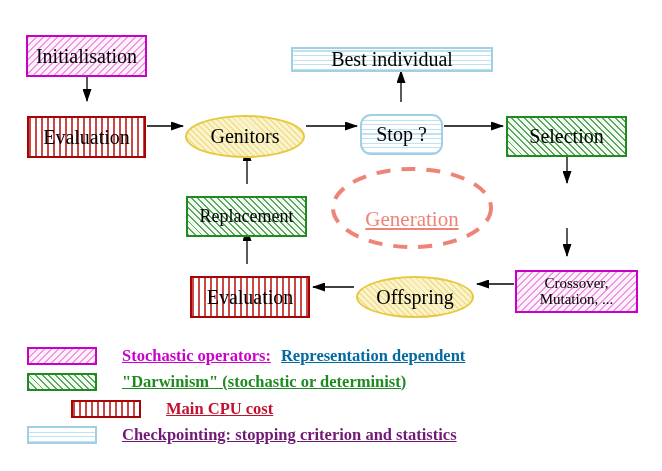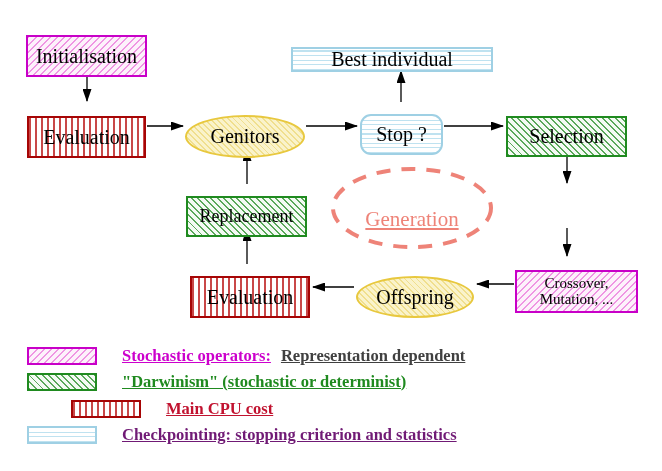--- a/index.html
+++ b/index.html
@@ -78,21 +78,21 @@
     margin-right: 25px;
     flex: 0 0 auto;
   }
   .legend-text {
     font-weight: bold;
     font-size: 16.5px;
     white-space: nowrap;
     text-decoration: underline;
   }
   .t-magenta { color: #cc00cc; }
-  .t-gold { color: #404040; margin-left: 10px; }
+  .t-gold { color: #0369a1; margin-left: 10px; }
   .t-green { color: #1f8a1f; }
   .t-red { color: #c1122f; }
   .t-blue { color: #701a75; }
 </style>
 </head>
 <body>
 
 <div class="canvas">
 
   <svg class="arrow-layer" width="662" height="471">

